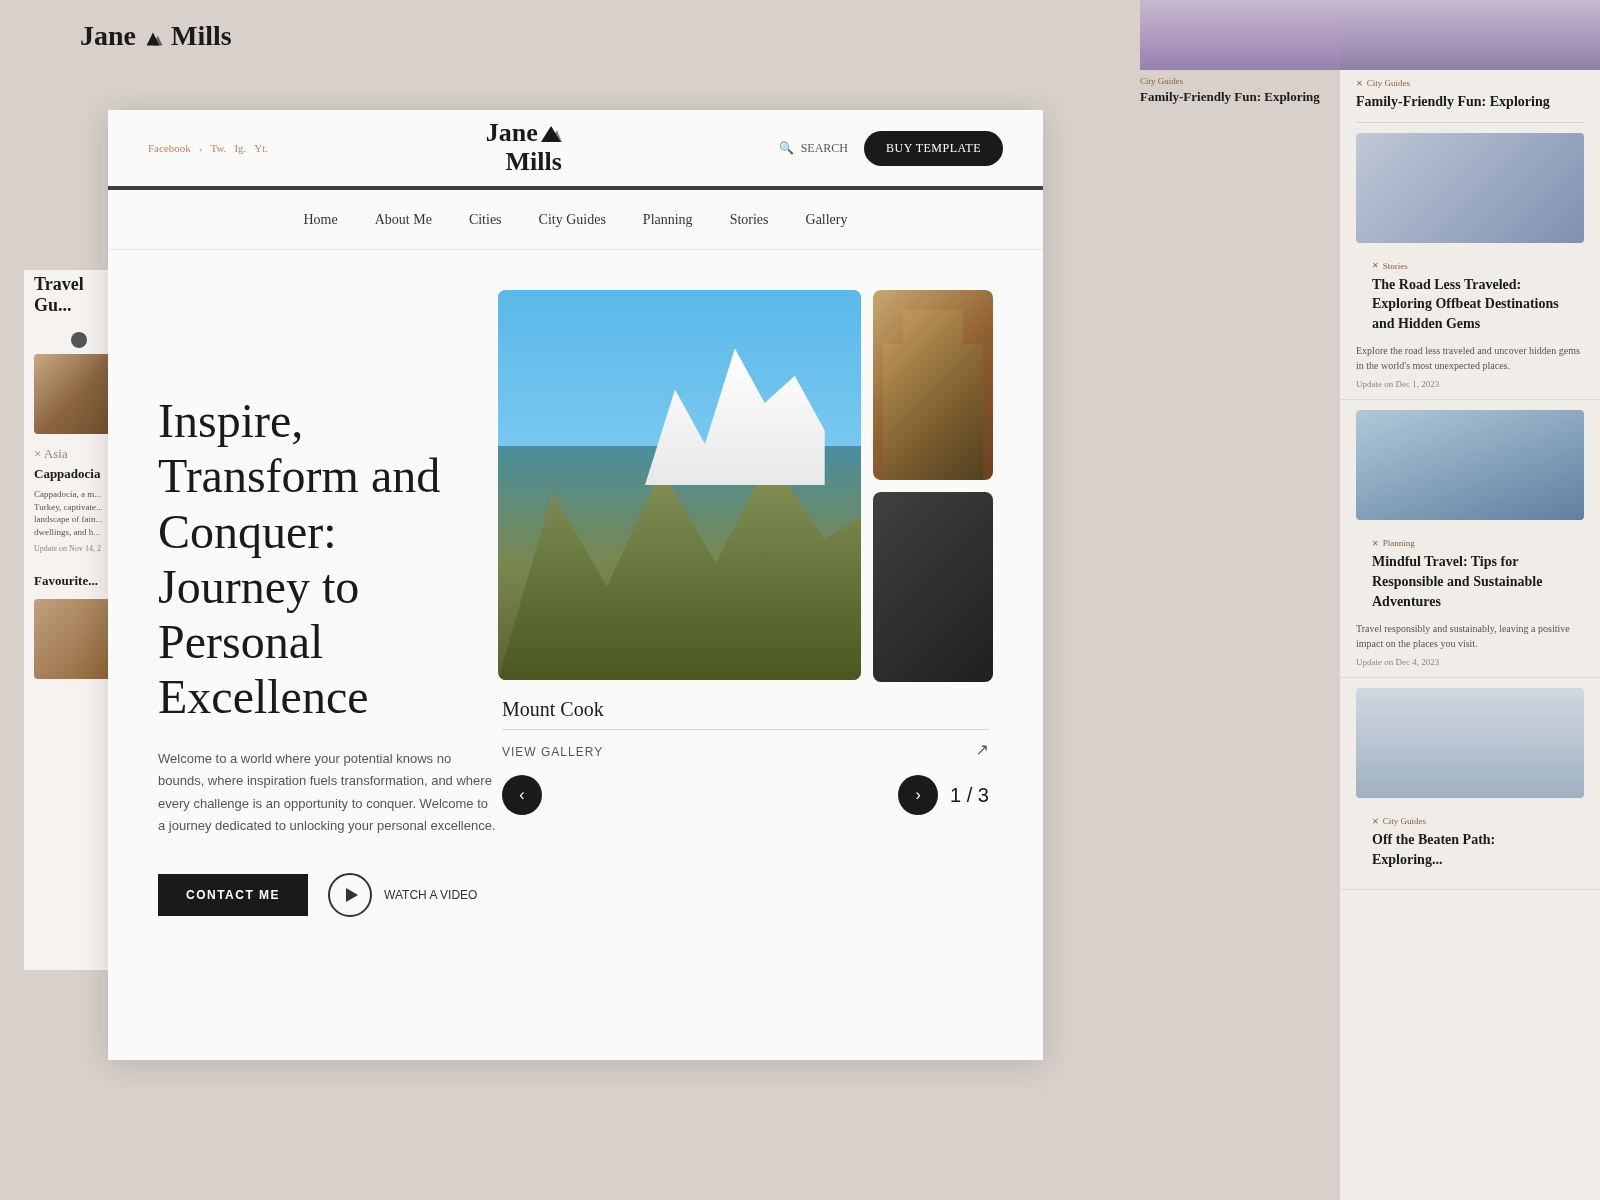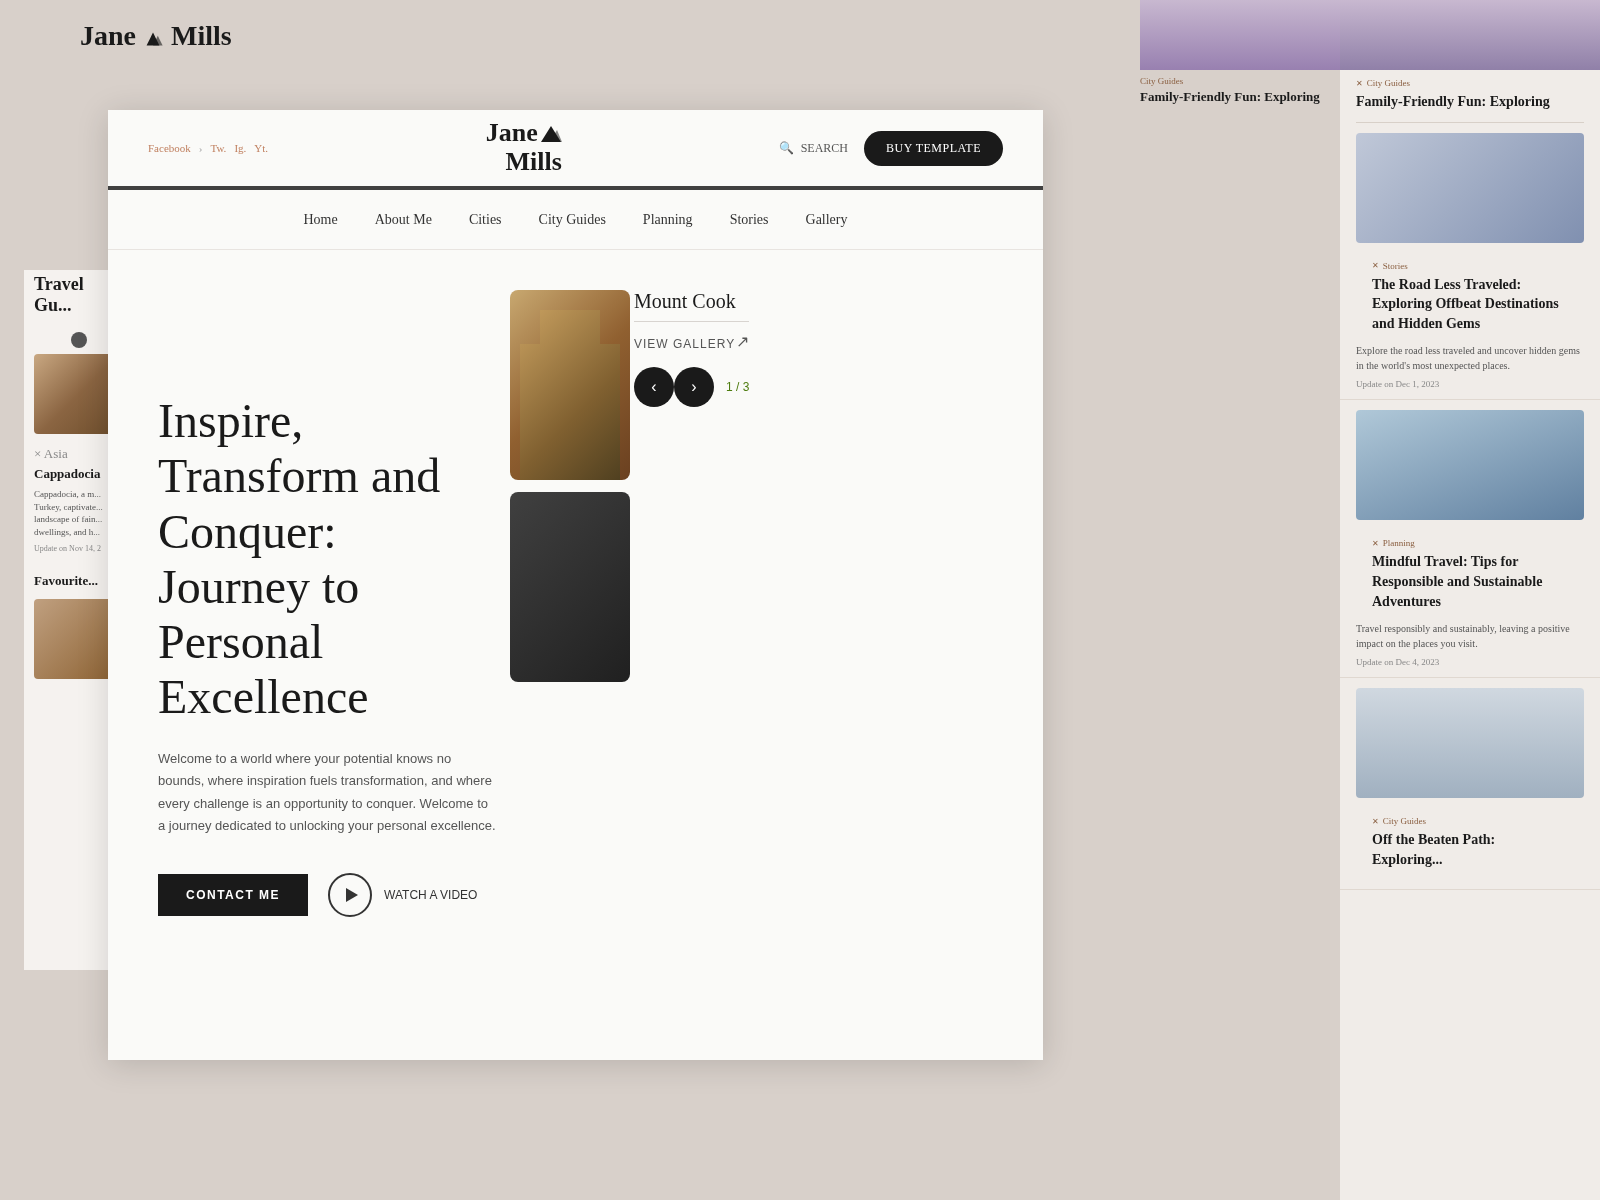--- a/index.html
+++ b/index.html
@@ -362,21 +362,21 @@
     .video-label {
       font-size: 12px;
       color: #333;
       font-family: Arial, sans-serif;
     }
 
     
     .hero-gallery {
       flex: 1;
       display: flex;
-      flex-direction: row;
+      flex-direction: column;
       gap: 0;
     }
 
     .gallery-images {
       display: flex;
       gap: 12px;
       margin-bottom: 16px;
     }
 
     .main-img {
@@ -492,22 +492,22 @@
       border: none;
       cursor: pointer;
       display: flex;
       align-items: center;
       justify-content: center;
       color: #fff;
       font-size: 16px;
     }
 
     .nav-counter {
-      font-size: 12px;
-      color: #4d7c0f;
+      font-size: 20px;
+      color: #0f172a;
       font-family: Arial, sans-serif;
     }
 
     
     .bg-top-right {
       position: absolute;
       top: 0;
       right: 260px;
       width: 200px;
       z-index: 1;

